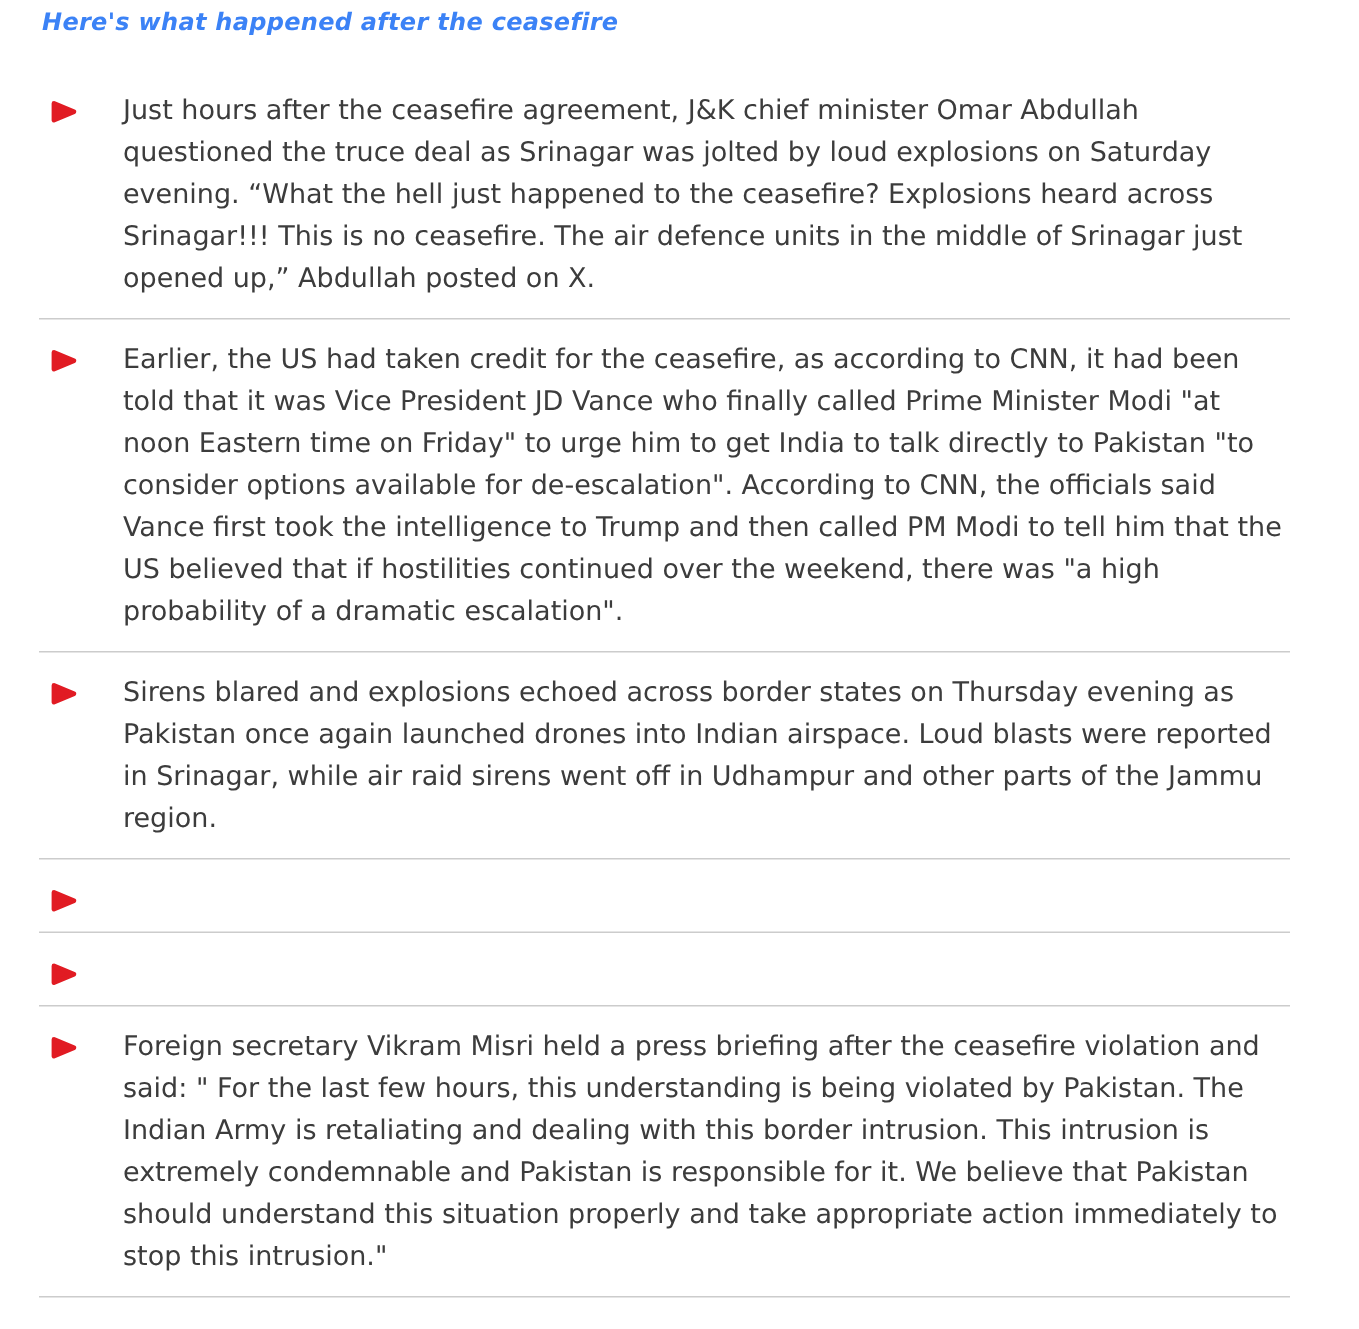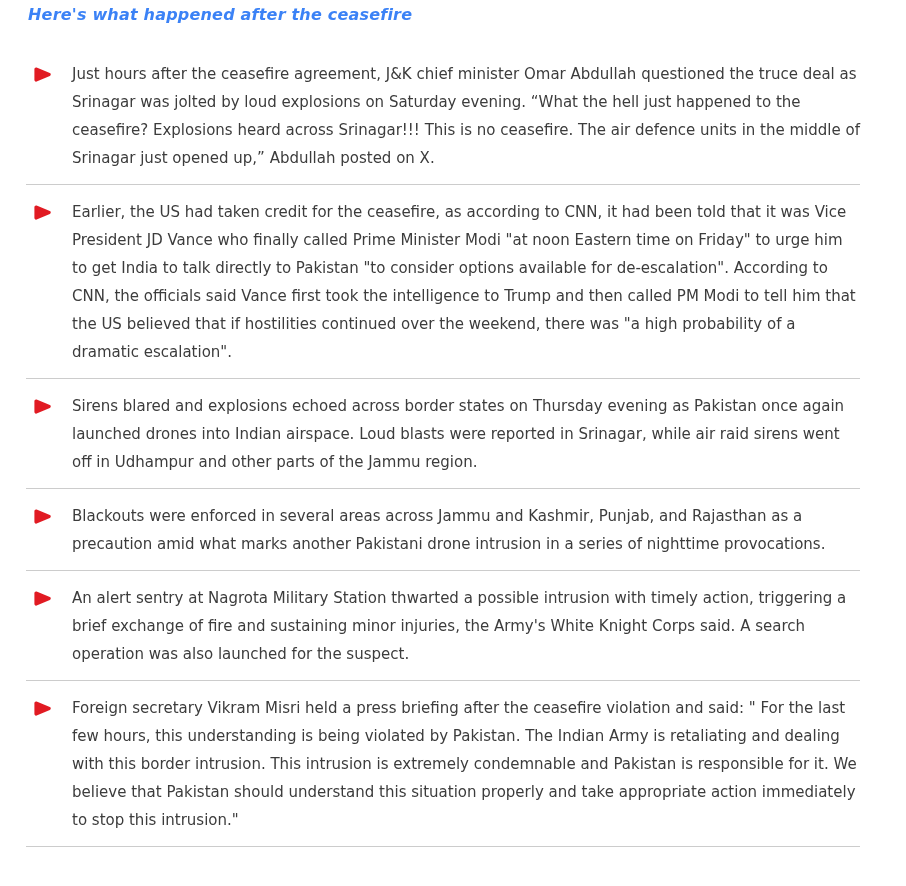--- a/index.html
+++ b/index.html
@@ -31,23 +31,23 @@
   }
   .arrow {
     flex: 0 0 auto;
     width: 19px;
     height: 17px;
     margin: 6px 0 0 7px;
     display: inline-block;
   }
   .arrow svg { display: block; }
   .text {
-    margin-left: 20px;
+    margin-left: 30px;
     width: 794px;
-    font-size: 15px;
+    font-size: 18px;
     line-height: 28px;
     color: #3c3c3c;
   }
 </style>
 </head>
 <body>
 
 <h1 class="page-title">Here's what happened after the ceasefire</h1>
 
 <ul class="bullet-list" id="bullet-list">
@@ -74,29 +74,27 @@
         </svg>
       </span>
       <p class="text">Sirens blared and explosions echoed across border states on Thursday evening as Pakistan once again launched drones into Indian airspace. Loud blasts were reported in Srinagar, while air raid sirens went off in Udhampur and other parts of the Jammu region.</p>
     </li>
     <li class="item">
       <span class="arrow">
         <svg width="19" height="17" viewBox="0 0 19 17" xmlns="http://www.w3.org/2000/svg">
           <path d="M3 3 L16.2 8.5 L3 14 Z" fill="#e11b23" stroke="#e11b23" stroke-width="3.2" stroke-linejoin="round"></path>
         </svg>
       </span>
-      <p class="text">Blackouts were enforced in several areas across Jammu and Kashmir, Punjab, and Rajasthan as a precaution amid what marks another Pakistani drone intrusion in a series of nighttime provocations.</p>
     </li>
     <li class="item">
       <span class="arrow">
         <svg width="19" height="17" viewBox="0 0 19 17" xmlns="http://www.w3.org/2000/svg">
           <path d="M3 3 L16.2 8.5 L3 14 Z" fill="#e11b23" stroke="#e11b23" stroke-width="3.2" stroke-linejoin="round"></path>
         </svg>
       </span>
-      <p class="text">An alert sentry at Nagrota Military Station thwarted a possible intrusion with timely action, triggering a brief exchange of fire and sustaining minor injuries, the Army's White Knight Corps said. A search operation was also launched for the suspect.</p>
     </li>
     <li class="item">
       <span class="arrow">
         <svg width="19" height="17" viewBox="0 0 19 17" xmlns="http://www.w3.org/2000/svg">
           <path d="M3 3 L16.2 8.5 L3 14 Z" fill="#e11b23" stroke="#e11b23" stroke-width="3.2" stroke-linejoin="round"></path>
         </svg>
       </span>
       <p class="text">Foreign secretary Vikram Misri held a press briefing after the ceasefire violation and said: " For the last few hours, this understanding is being violated by Pakistan. The Indian Army is retaliating and dealing with this border intrusion. This intrusion is extremely condemnable and Pakistan is responsible for it. We believe that Pakistan should understand this situation properly and take appropriate action immediately to stop this intrusion."</p>
     </li>
   </ul>

